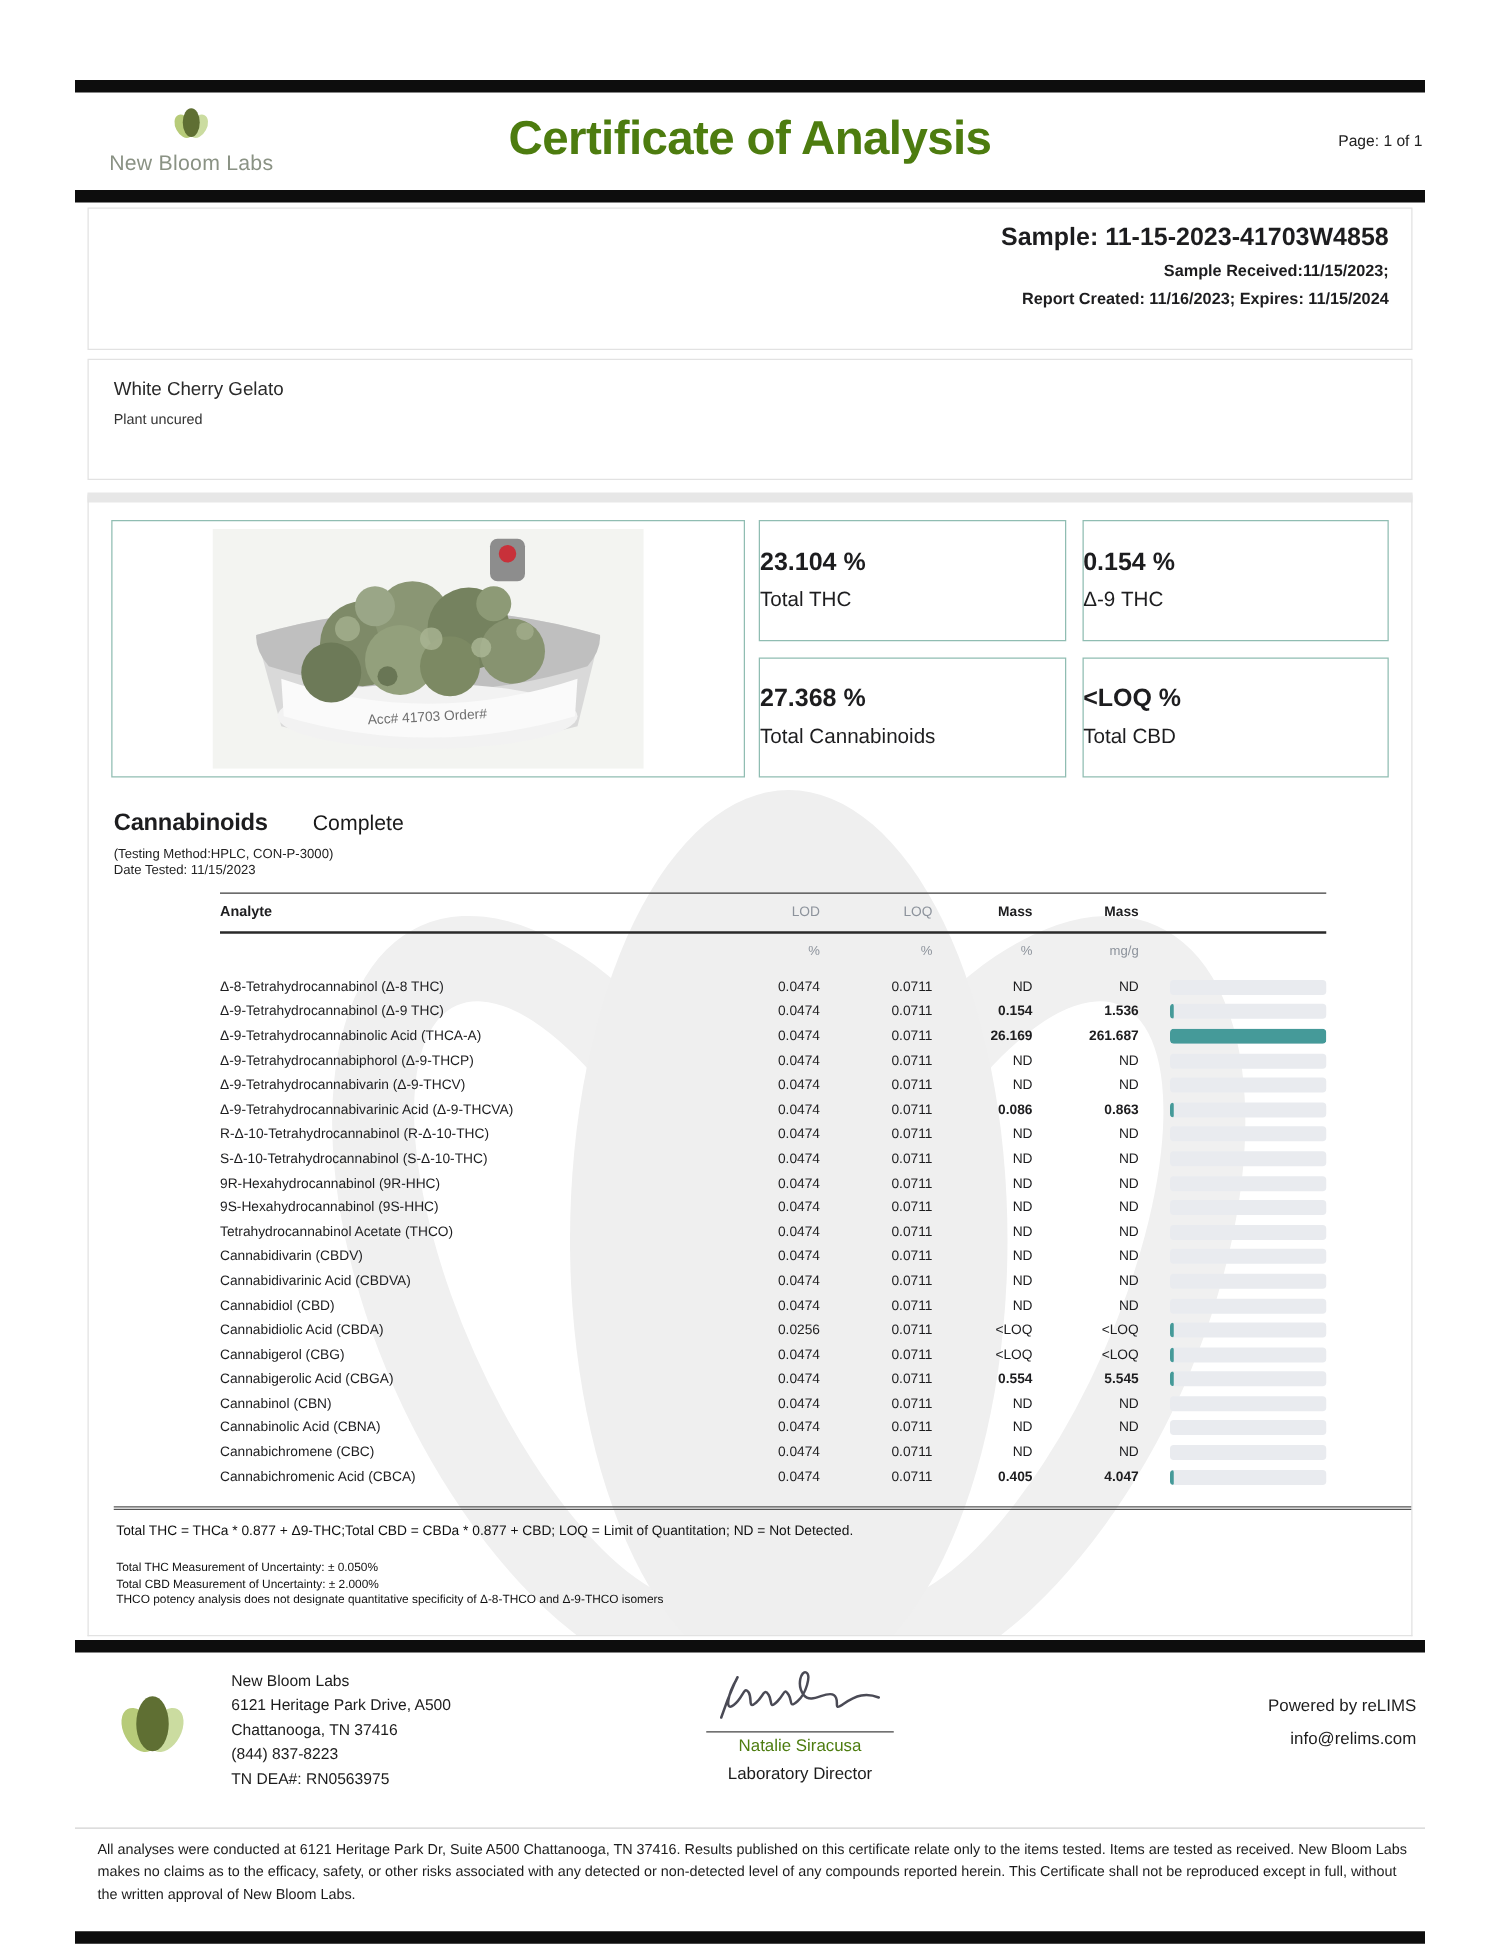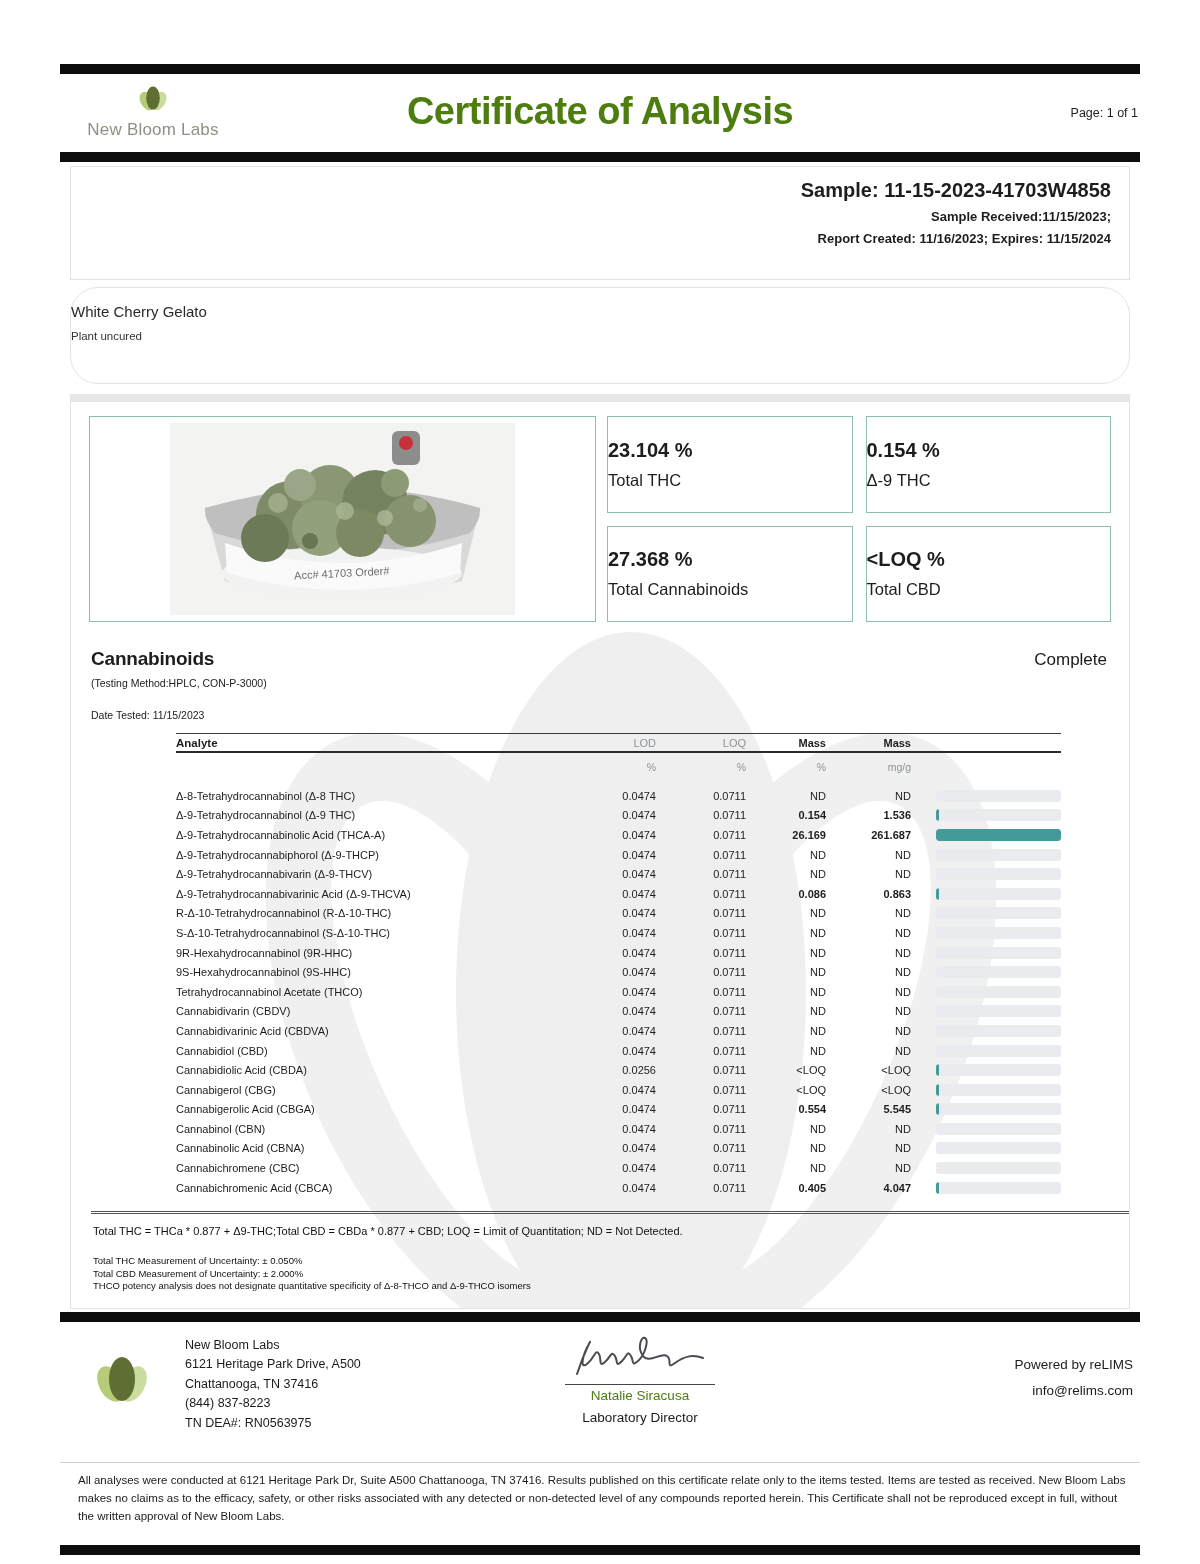--- a/index.html
+++ b/index.html
@@ -21,49 +21,49 @@
   .brand{position:absolute;left:78px;top:84px;width:150px;text-align:center;}
   .brand-name{font-size:17px;color:#8a9284;margin-top:2px;letter-spacing:.2px;}
   .doc-title{position:absolute;left:0;top:90px;width:1200px;text-align:center;
     font-size:38px;font-weight:700;letter-spacing:-.5px;color:#4d7c0f;}
   .page-no{position:absolute;right:62px;top:106px;font-size:12.5px;color:#222;}
   
   .card{position:absolute;left:70px;width:1060px;background:#fff;border:1px solid #e2e2e2;}
   .sample-card{top:166px;height:114px;text-align:right;padding:12px 18px 0 0;}
   .sample-id{font-size:20px;font-weight:700;}
   .sample-sub{font-size:13px;font-weight:700;margin-top:7px;}
-  .product-card{top:287px;height:97px;padding:15px 0;border-radius:28px;}
+  .product-card{top:287px;height:97px;padding:15px 20px;}
   .product-name{font-size:15px;color:#2a2a2a;}
   .product-type{font-size:11.5px;margin-top:10px;color:#333;}
   .main-card{top:394px;height:915px;border-top:8px solid #e7e7e7;overflow:hidden;}
   
   .watermark{position:absolute;left:150px;top:210px;z-index:0;pointer-events:none;}
   .main-inner{position:relative;z-index:1;}
   
   .top-row{display:flex;margin:14px 18px 0 18px;}
   .photo-box{width:507px;height:206px;border:1px solid var(--box-border);
     display:flex;align-items:center;justify-content:center;background:#fff;flex:none;}
   .summary-grid{flex:1;margin-left:11px;display:grid;grid-template-columns:1fr 1fr;
     gap:13px 13px;height:206px;}
   .summary-box{border:1px solid var(--box-border);background:rgba(255,255,255,.75);
     display:flex;flex-direction:column;align-items:flex-start;justify-content:center;}
   .summary-value{font-size:20px;font-weight:700;}
   .summary-label{font-size:16.5px;margin-top:9px;}
   
-  .section-head{display:flex;justify-content:space-between;align-items:baseline;
-    margin:26px 22px 0 20px;}
+  .section-head{display:flex;justify-content:flex-start;align-items:baseline;
+    margin:26px 22px 0 20px;gap:36px;}
   .section-title{font-size:19px;font-weight:800;letter-spacing:-.2px;}
   .section-status{font-size:17px;color:#1a1a1a;}
   .method-line{font-size:10.5px;margin:7px 0 0 20px;color:#222;}
-  .date-line{font-size:10.5px;margin:20px 0 0 20px;color:#222;}
+  .date-line{font-size:10.5px;margin:1px 0 0 20px;color:#222;}
   
   .ctable{margin:12px 0 0 105px;width:885px;}
   .trow{display:grid;grid-template-columns:395px 85px 90px 80px 85px 25px 125px;
     align-items:center;height:19.6px;font-size:11px;}
-  .thead{height:20px;border-top:1px solid #3c3c3c;border-bottom:2px solid #2a2a2a;}
+  .thead{height:33px;border-top:1px solid #3c3c3c;border-bottom:2px solid #2a2a2a;}
   .thead .c-analyte{font-weight:700;font-size:11.5px;}
   .thead .h-gray{color:var(--gray);font-weight:400;}
   .thead .h-mass{font-weight:700;}
   .tunits{height:27px;color:var(--gray);font-size:10.5px;}
   .tbody{padding-top:6px;}
   .c-num{text-align:right;}
   .c-bold{font-weight:700;}
   .c-bar{grid-column:7;}
   .bar-track{width:125px;height:12px;background:var(--track);border-radius:3px;
     position:relative;overflow:hidden;}

